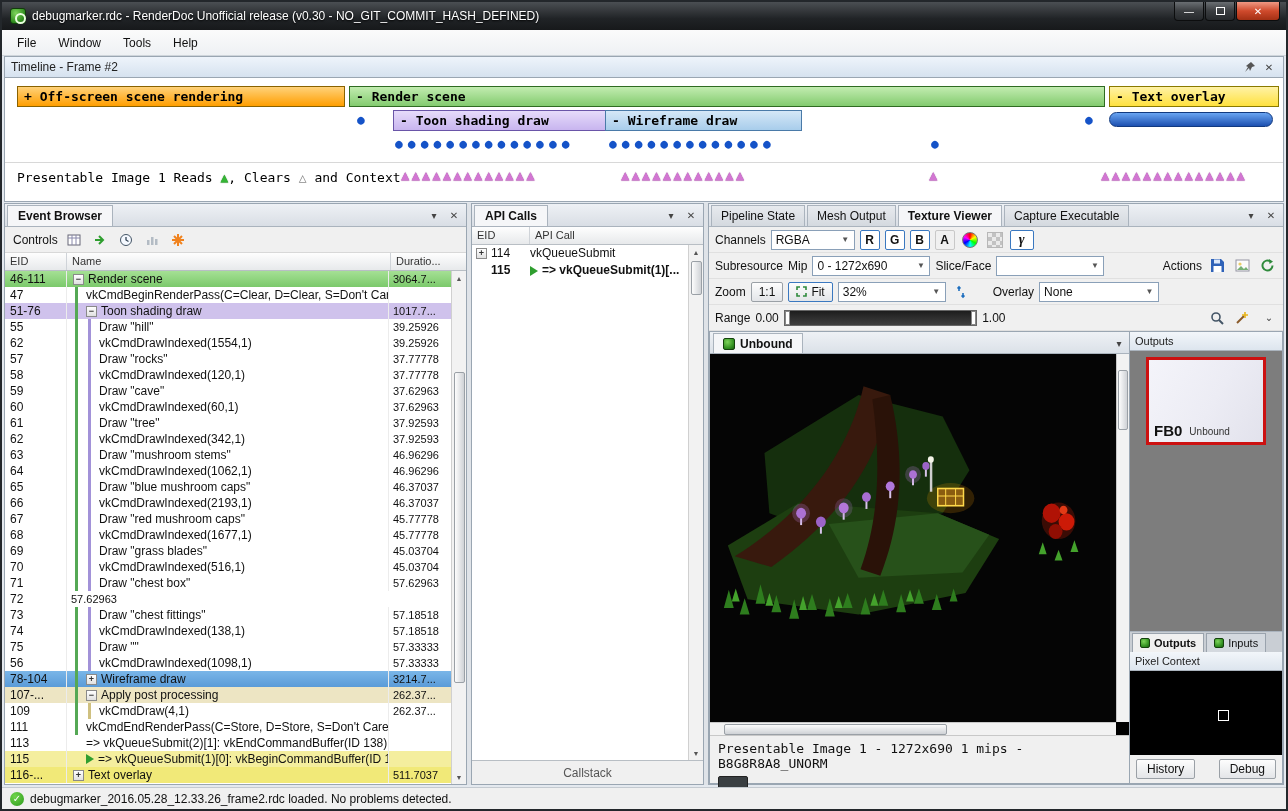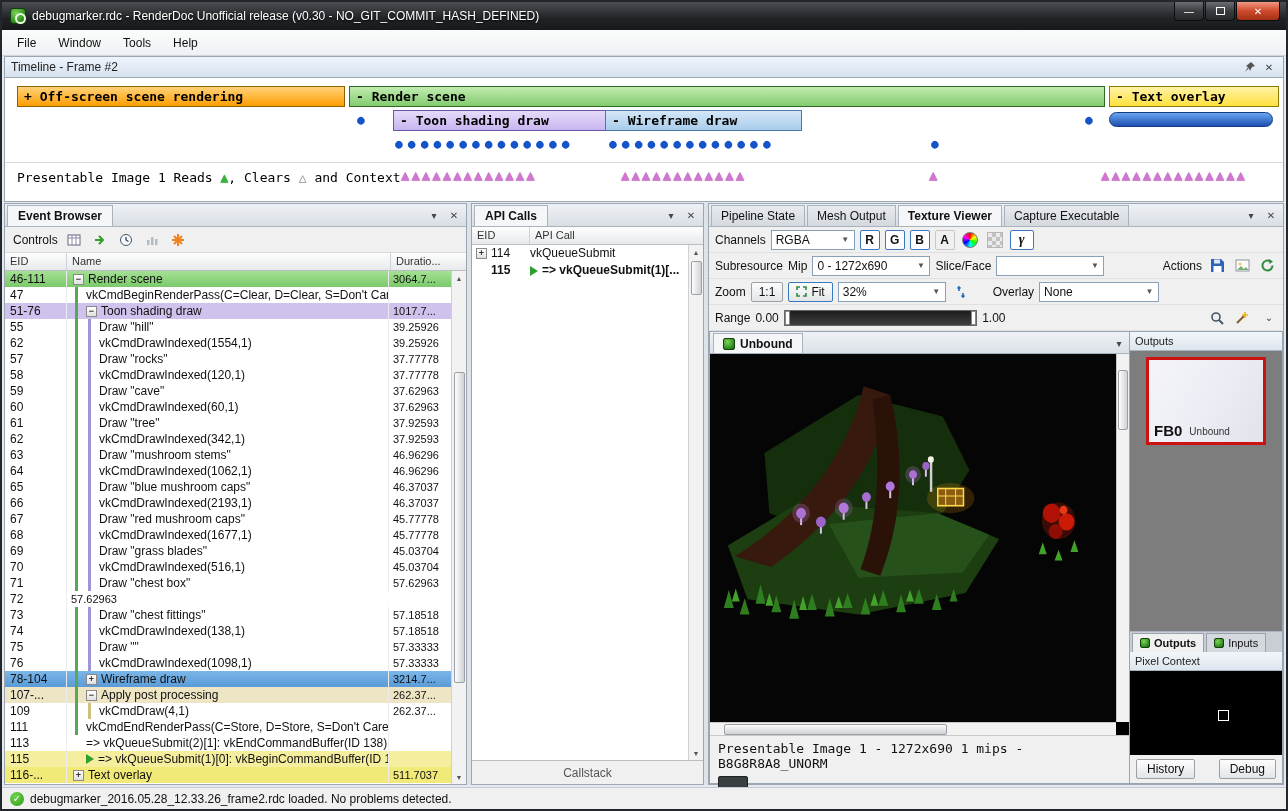--- a/index.html
+++ b/index.html
@@ -497,21 +497,21 @@
     <div class="c-name">
                 <span class="guide g-purple" style="left: 21px;"></span>
                 <span class="guide g-green" style="left: 8px;"></span>
       <span class="indent" style="width: 32px;"></span>
 
       <span class="nm">Draw ""</span>
     </div>
     <div class="c-dur">57.33333</div>
   </div>
             <div class="ev-row">
-    <div class="c-eid">76</div>
+    <div class="c-eid">56</div>
     <div class="c-name">
                 <span class="guide g-purple" style="left: 21px;"></span>
                 <span class="guide g-green" style="left: 8px;"></span>
       <span class="indent" style="width: 32px;"></span>
 
       <span class="nm">vkCmdDrawIndexed(1098,1)</span>
     </div>
     <div class="c-dur">57.33333</div>
   </div>
             <div class="ev-row bg-blue">

